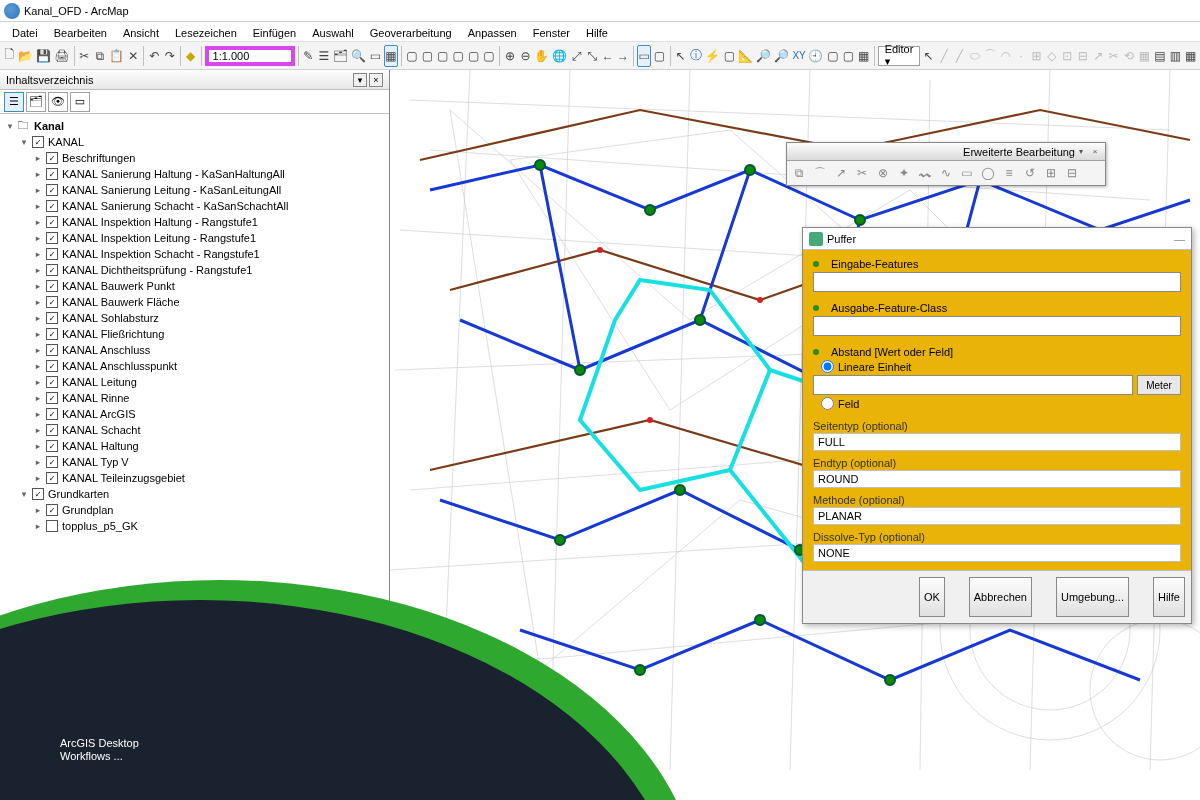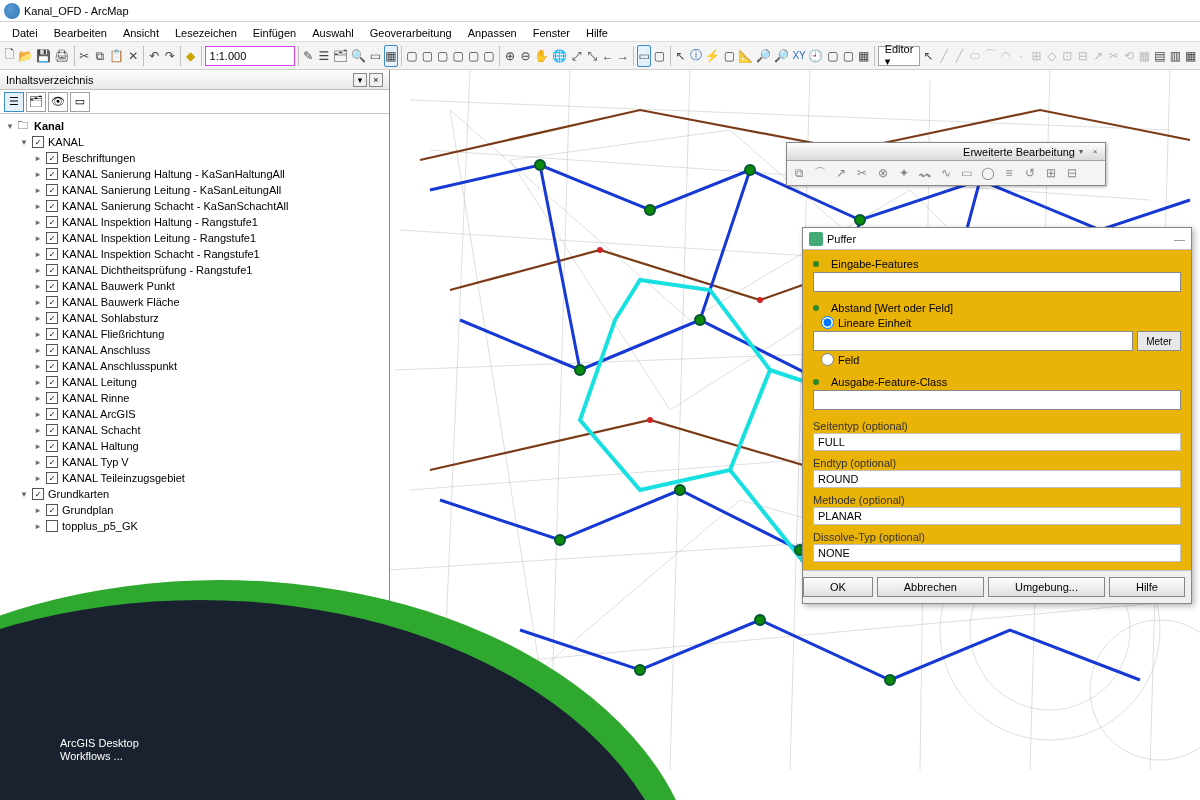--- a/index.html
+++ b/index.html
@@ -4,21 +4,21 @@
 <style>
 * { margin:0; padding:0; box-sizing:border-box; font-family:"Segoe UI",Tahoma,sans-serif; font-size:11px; }
 body { width:1200px; height:800px; background:#fff; overflow:hidden; position:relative; }
 .titlebar { height:22px; background:#fff; display:flex; align-items:center; padding:0 4px; border-bottom:1px solid #d0d0d0; }
 .titlebar .app-icon { width:16px; height:16px; background:radial-gradient(circle at 40% 40%,#5b9bd5,#2e75b6); border-radius:50%; margin-right:4px; }
 .menubar { height:20px; background:#fff; display:flex; align-items:flex-end; padding:0 4px; border-bottom:1px solid #e0e0e0; }
 .menubar span { padding:2px 8px; cursor:default; }
 .toolbar-row { height:28px; background:#f4f4f4; border-bottom:1px solid #d0d0d0; display:flex; align-items:center; padding:0 2px; gap:1px; }
 .tbtn { width:22px; height:22px; display:flex; align-items:center; justify-content:center; border:1px solid transparent; border-radius:2px; font-size:12px; color:#444; }
 .sep { width:1px; height:20px; background:#c0c0c0; margin:0 2px; }
-.scale-combo { width:90px; height:20px; border:1px solid #d946ef; padding:0 4px; font-size:11px; background:#fff; }
+.scale-combo { width:90px; height:20px; border:4px solid #d946ef; padding:0 4px; font-size:11px; background:#fff; }
 .editor-combo { height:20px; border:1px solid #a0a0a0; padding:0 6px; font-size:11px; background:#fff; display:flex; align-items:center; }
 .main { display:flex; height:calc(100% - 98px); }
 .toc { width:390px; border-right:1px solid #888; display:flex; flex-direction:column; background:#fff; }
 .toc-header { height:20px; background:linear-gradient(#fdfdfd,#e8e8e8); border-bottom:1px solid #c0c0c0; display:flex; align-items:center; padding:0 6px; justify-content:space-between; }
 .toc-header .title { font-weight:normal; }
 .toc-header .ctrl { display:flex; gap:2px; }
 .toc-header .cbtn { width:14px; height:14px; border:1px solid #888; font-size:9px; display:flex; align-items:center; justify-content:center; background:#f0f0f0; }
 .toc-tabs { height:24px; border-bottom:1px solid #c0c0c0; display:flex; align-items:center; padding:0 4px; gap:2px; }
 .toc-tabs .tab-icon { width:20px; height:20px; border:1px solid #a0a0a0; display:flex; align-items:center; justify-content:center; font-size:11px; background:#fff; }
 .toc-tabs .tab-icon.active { border-color:#3b8ec5; background:#e4f0fb; }
@@ -50,21 +50,21 @@
 .bullet { width:6px; height:6px; background:#2a8a2a; border-radius:50%; }
 .fld input[type=text] { width:100%; height:20px; border:1px solid #888; padding:0 4px; background:#fff; }
 .fld .inline-row { display:flex; gap:4px; align-items:center; }
 .fld .inline-row input[type=text] { flex:1; }
 .unit-btn { width:44px; height:20px; border:1px solid #888; background:#e8e8e8; font-size:10px; }
 .radio-row { display:flex; align-items:center; gap:4px; margin:2px 0 2px 8px; }
 .radio-row input { margin:0; }
 .opt-group .opt-label { color:#333; margin-top:6px; }
 .opt-group .opt-val { background:#fff; border:1px solid #c0c0c0; padding:2px 4px; margin-top:1px; height:18px; }
 .dlg-buttons { border-top:1px solid #c0c0c0; padding:6px; display:flex; justify-content:flex-end; gap:4px; background:#f0f0f0; }
-.dlg-buttons button { height:20px; padding:0 26px; border:1px solid #888; background:linear-gradient(#fdfdfd,#e0e0e0); font-size:11px; }
+.dlg-buttons button { height:40px; padding:0 4px; border:1px solid #888; background:linear-gradient(#fdfdfd,#e0e0e0); font-size:11px;margin-left:20px; }
 .overlay-badge { position:absolute; bottom:0; left:0; width:700px; height:230px; pointer-events:none; }
 .overlay-badge .arc-outer { position:absolute; bottom:-420px; left:-260px; width:960px; height:640px; background:#2fa82f; border-radius:50%; }
 .overlay-badge .arc-inner { position:absolute; bottom:-440px; left:-280px; width:960px; height:640px; background:#19222e; border-radius:50%; }
 .overlay-badge .badge-text { position:absolute; left:60px; bottom:36px; color:#fff; font-size:38px; line-height:1.25; font-weight:500; font-family:"Segoe UI",sans-serif;margin-top:44px; }
 </style>
 </head>
 <body>
 
 <div class="titlebar">
   <span class="app-icon"></span>
@@ -417,42 +417,42 @@
         <div class="fld">
           <div class="fld-label">
               <span class="bullet"></span>
               <span>Eingabe-Features</span>
             </div>
           <input type="text" style="">
         </div>
         <div class="fld">
           <div class="fld-label">
               <span class="bullet"></span>
+              <span>Ausgabe-Feature-Class</span>
+            </div>
+          <input type="text" style="">
+        </div>
+        <div class="fld">
+          <div class="fld-label">
+              <span class="bullet"></span>
               <span>Abstand [Wert oder Feld]</span>
             </div>
           <div class="radio-row">
               <input type="radio" checked="" style="">
               <span>Lineare Einheit</span>
             </div>
           <div class="inline-row">
             <input type="text" style="">
             <button class="unit-btn">Meter</button>
           </div>
           <div class="radio-row">
               <input type="radio" style="">
               <span>Feld</span>
             </div>
         </div>
-        <div class="fld">
-          <div class="fld-label">
-              <span class="bullet"></span>
-              <span>Ausgabe-Feature-Class</span>
-            </div>
-          <input type="text" style="">
-        </div>
         <div class="opt-group">
           <div class="opt-label">Seitentyp (optional)</div>
           <div class="opt-val">FULL</div>
           <div class="opt-label">Endtyp (optional)</div>
           <div class="opt-val">ROUND</div>
           <div class="opt-label">Methode (optional)</div>
           <div class="opt-val">PLANAR</div>
           <div class="opt-label">Dissolve-Typ (optional)</div>
           <div class="opt-val">NONE</div>
         </div>

